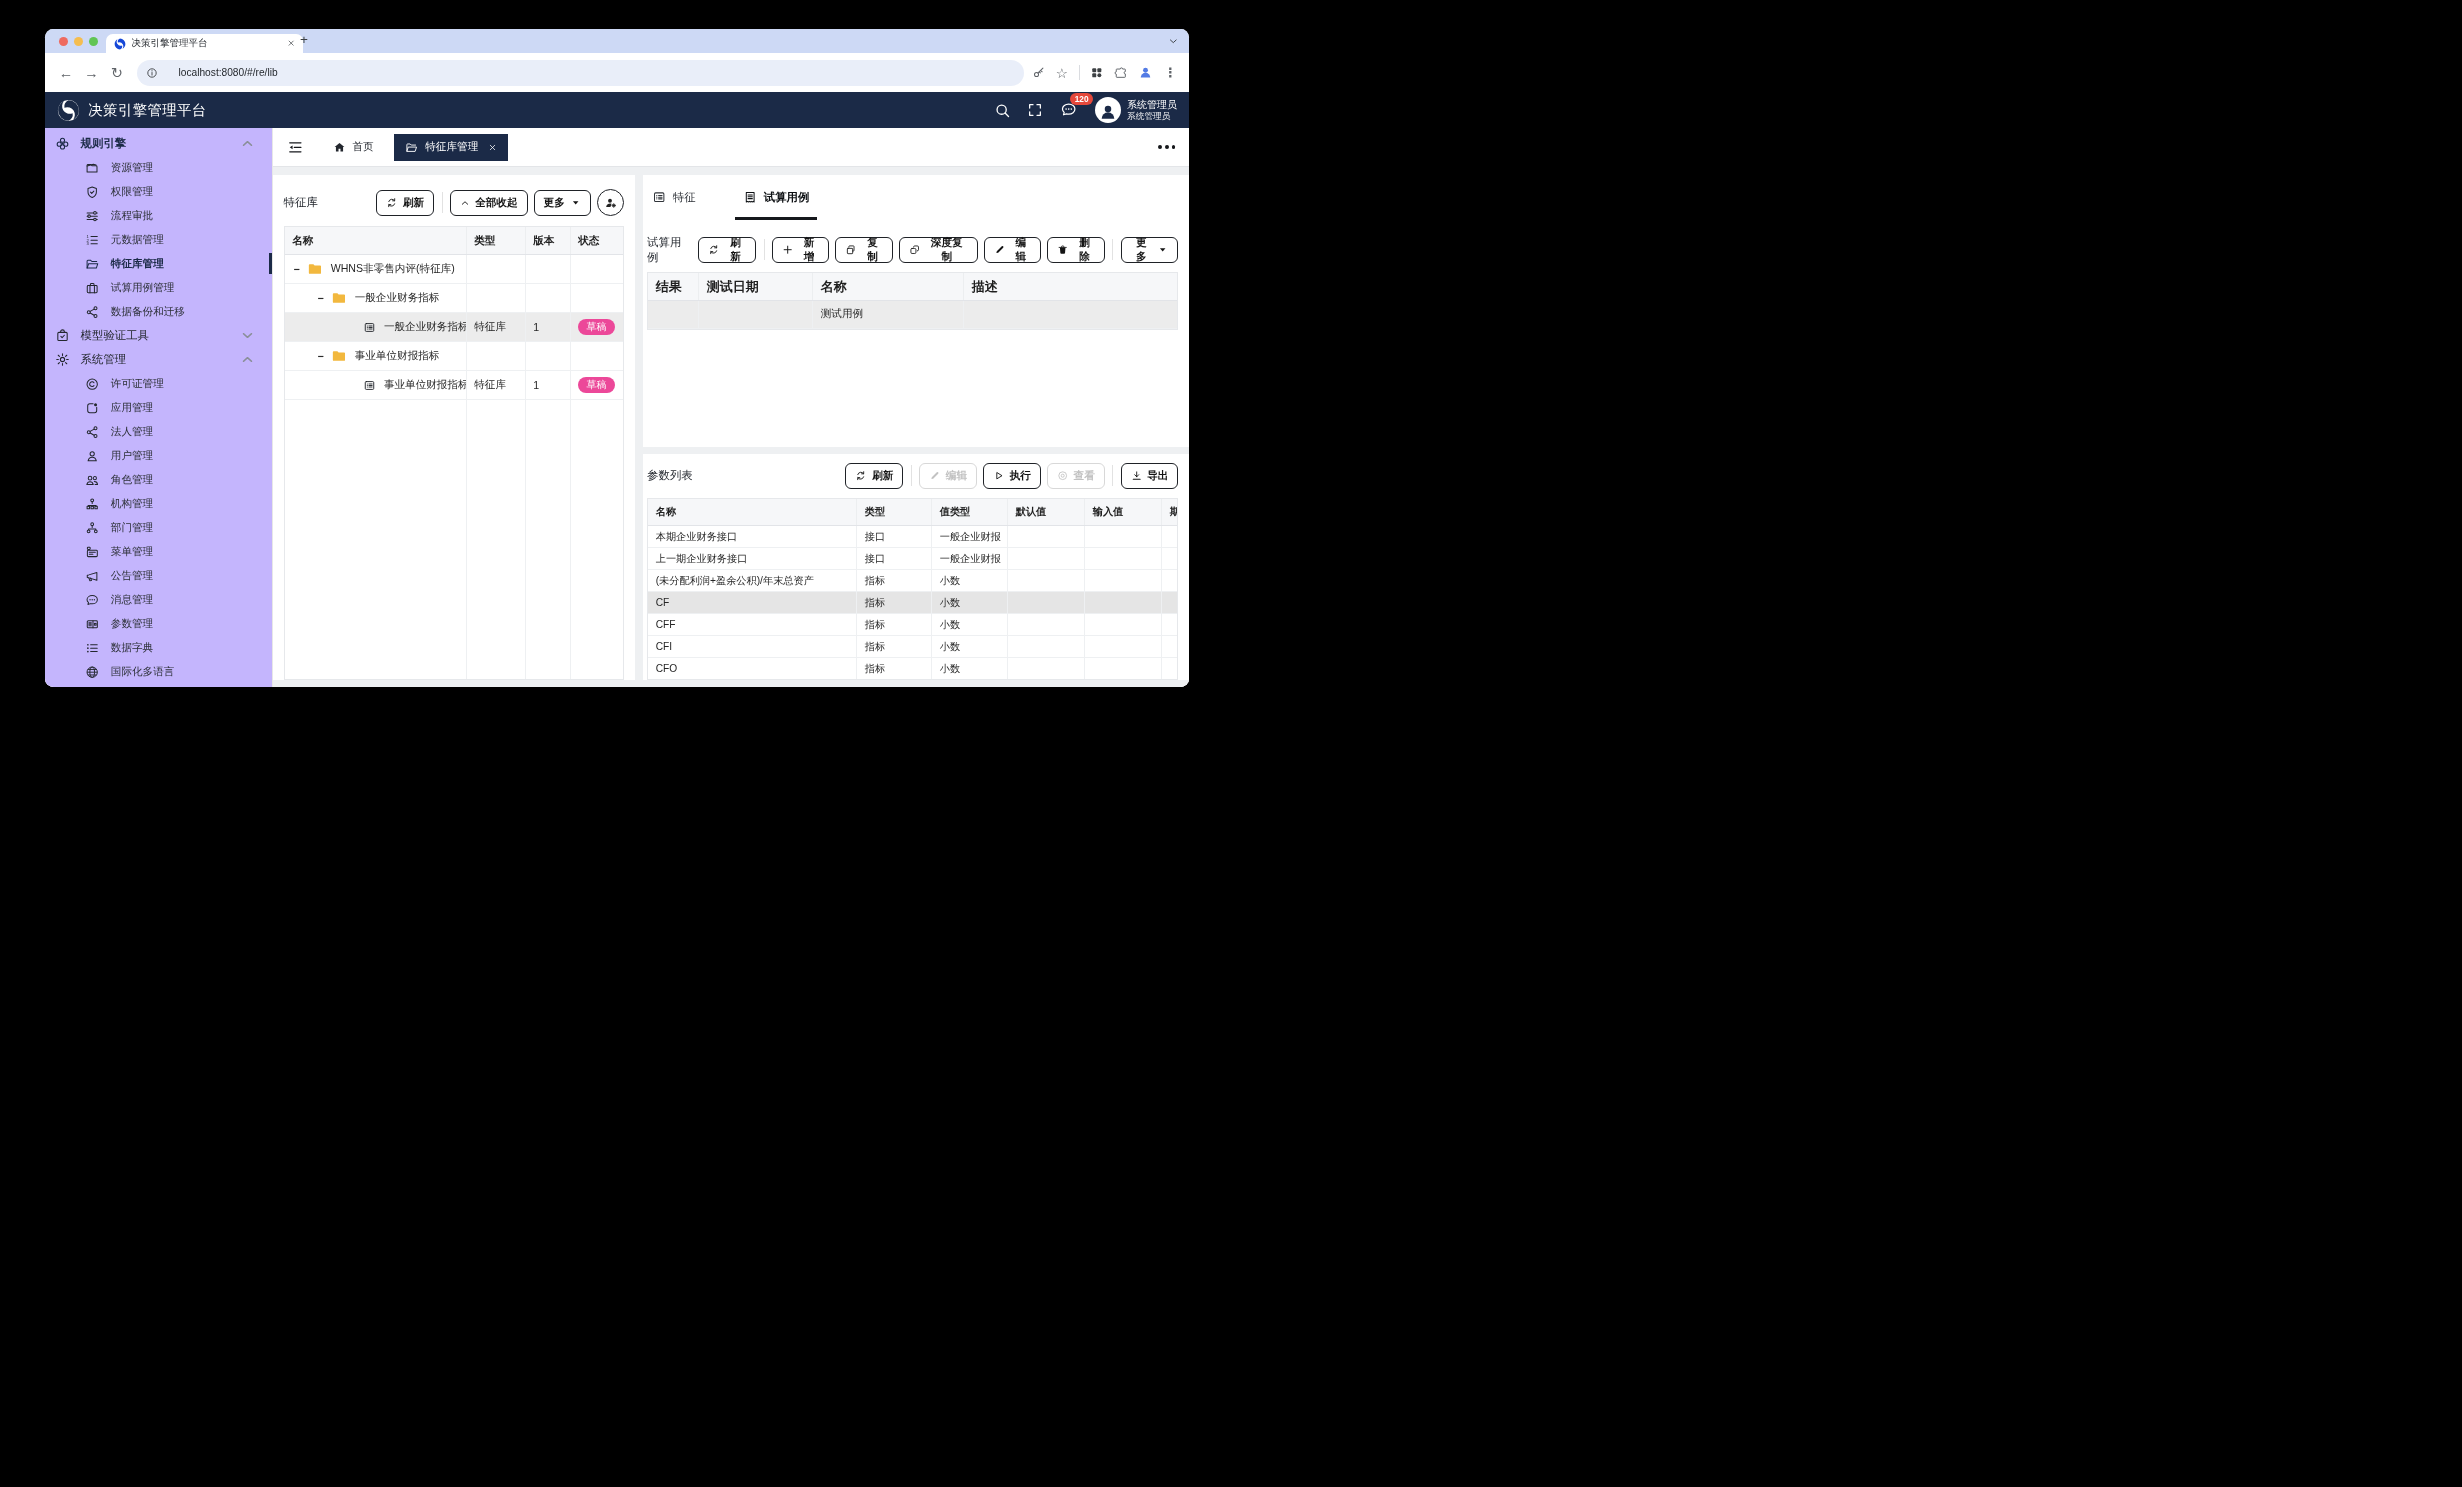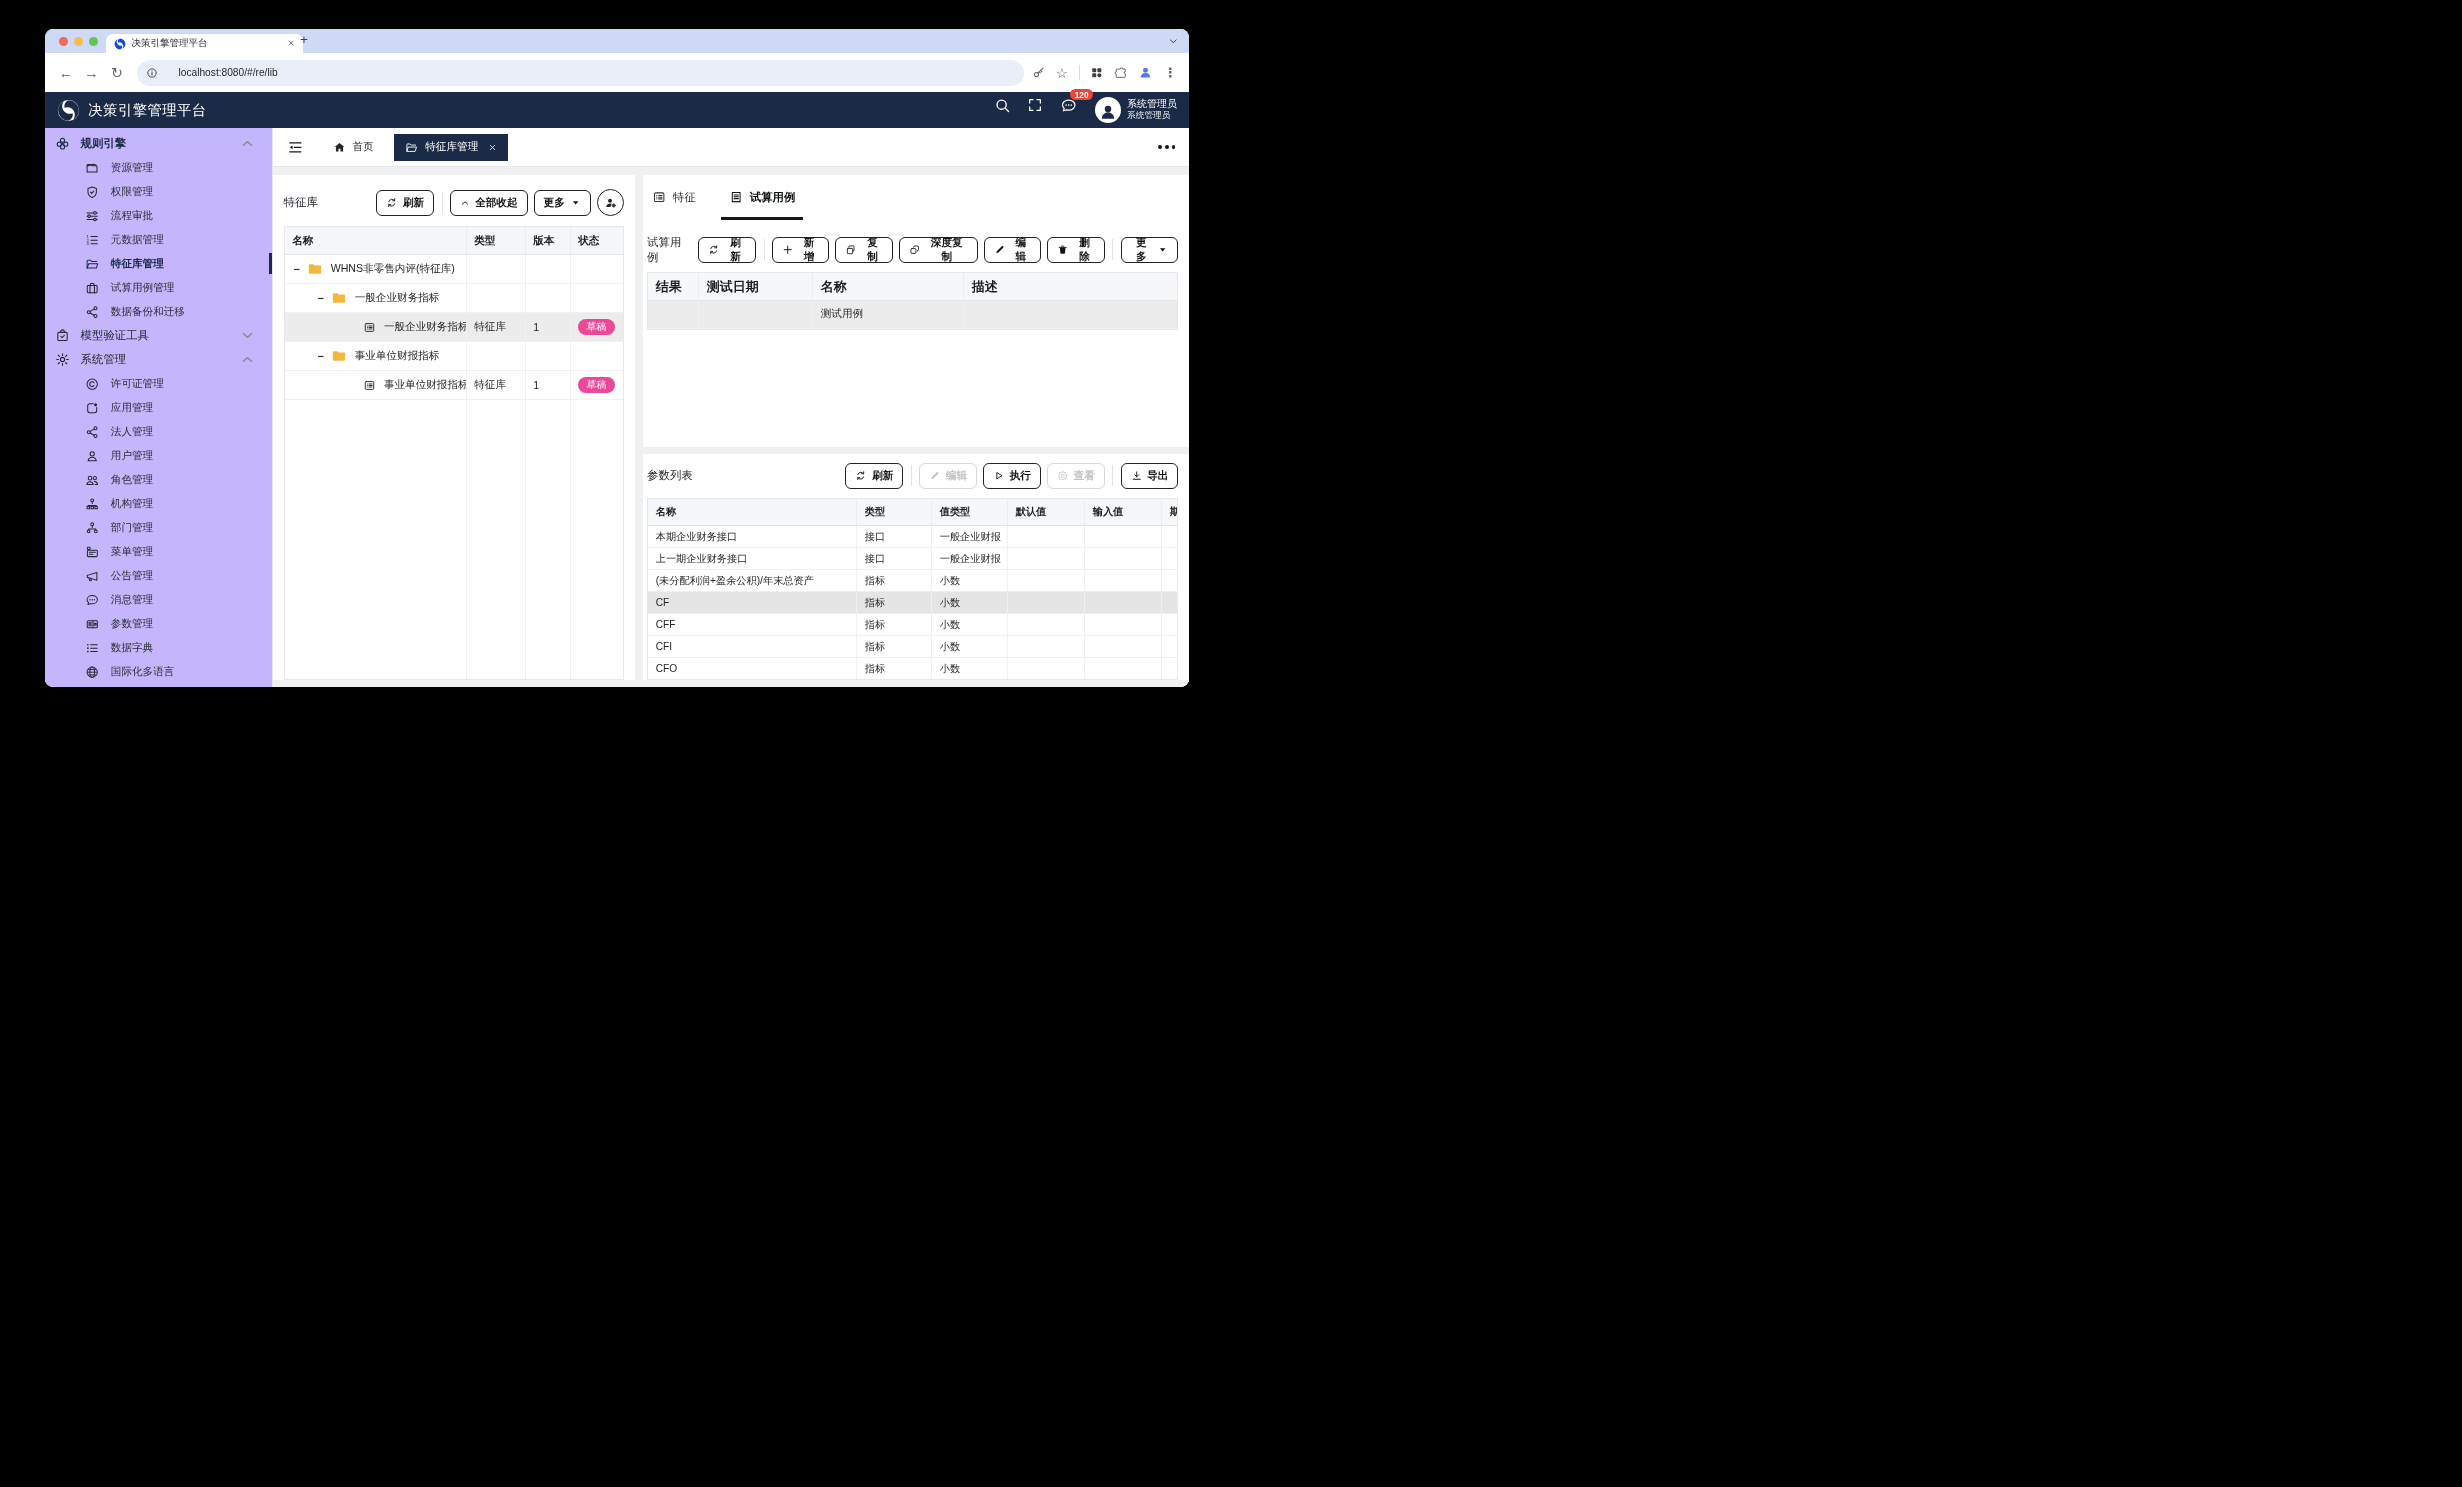--- a/index.html
+++ b/index.html
@@ -19,21 +19,21 @@
   
   .btoolbar{height:39px;background:#fff;display:flex;align-items:center;gap:1.5px;padding:0 9px;flex:none}
   .nav-ic{width:24px;height:24px;display:flex;align-items:center;justify-content:center;font-size:14.4px;color:#5f6368;border-radius:50%}
   .urlbar{flex:1;height:26px;background:#e9eef9;border-radius:13px;display:flex;align-items:center;gap:21px;padding:0 9px;margin:0 6px;font-size:10.2px;color:#1f2328}
   .btb-right{display:flex;align-items:center;gap:10.6px;padding-right:3px}
   .btb-right .g{color:#5f6368}
   .vline{width:0.8px;height:15px;background:#dadce0}
   
   .appheader{height:36px;background:#1b2a47;display:flex;align-items:center;padding:0 12px;flex:none;color:#fff}
   .apptitle{font-size:14.4px;margin-left:8.3px;letter-spacing:0.4px;font-weight:500}
-  .hdr-right{margin-left:auto;display:flex;align-items:flex-start;gap:17px}
+  .hdr-right{margin-left:auto;display:flex;align-items:center;gap:17px}
   .chat-wrap{position:relative}
   .badge{position:absolute;top:-8.3px;left:10px;background:#e5483b;border-radius:6.8px;padding:0.8px 4.5px;font-size:8.3px;font-weight:700;color:#fff}
   .avatar{width:26px;height:26px;border-radius:50%;background:#fff;color:#1b2a47;display:flex;align-items:center;justify-content:center;overflow:hidden}
   .uinfo{margin-left:-10.6px;line-height:1.3}
   .uname{font-size:10px}.urole{font-size:8.7px;opacity:.95}
   
   .appbody{flex:1;display:flex;min-height:0;background:#fff}
   .sidebar{width:227px;border-right:0.8px solid #e7e7e7;padding-top:3.8px;overflow:hidden;flex:none;background:#c4b5fd}
   .sgroup,.sitem{height:24px;display:flex;align-items:center;position:relative}
   .sgroup{padding-left:10px;font-size:11.4px;color:#23272e;gap:10.6px}
@@ -78,21 +78,21 @@
   .g-fill{flex:1;display:flex}
   .g-fill div{border-right:0.8px solid #eef0f2;box-sizing:border-box}
   .sel{background:#ececec}
   .toggle{font-weight:700;margin-right:8.3px;color:#2b2b2b;font-size:10.6px}
   .ind0{padding-left:9px}.ind1{padding-left:33px}.ind2{padding-left:44px}
   .tree-folder{width:13.6px;height:11.4px;margin-right:9px}
   .tree-doc{width:13px;height:13px;margin-right:8.3px;color:#1f2227}
   .badge-draft{background:#ec4899;color:#fff;font-size:10px;padding:2.3px 8.3px;border-radius:10px;line-height:1.2}
   
   .rpanel{flex:1;background:#fff;display:flex;flex-direction:column;min-width:0;padding:0 10.6px 0 4.5px;box-sizing:border-box}
-  .rtabs{height:45px;display:flex;align-items:flex-start;gap:27px;flex:none;padding-left:1.5px}
+  .rtabs{height:45px;display:flex;align-items:flex-start;gap:41px;flex:none;padding-left:1.5px}
   .rtab{height:100%;display:flex;align-items:center;gap:6.8px;font-size:11.4px;color:#30343a;position:relative;padding:0 3px}
   .rtab .ic{width:14.4px;height:14.4px}
   .rtab.active{font-weight:700;color:#0e1114}
   .rtab.active::after{content:"";position:absolute;left:-4.5px;right:-4.5px;bottom:0;height:2.3px;background:#16181c}
   .rtoolbar{display:flex;align-items:center;flex:none;gap:6px}
   .rtitle{font-size:11.4px;color:#23272e;margin-right:auto}
   .trial-toolbar{margin-top:15px;height:30px}
   .rtable{border:0.8px solid #e6e8eb;flex:none}
   .r-hrow{display:flex;background:#f6f7f9;border-bottom:0.8px solid #e2e4e8;height:27px}
   .r-hcell{font-size:13px;font-weight:700;color:#1f1f1f;padding:0 7.6px;display:flex;align-items:center;border-right:0.8px solid #eceef0;box-sizing:border-box;overflow:hidden;white-space:nowrap}

